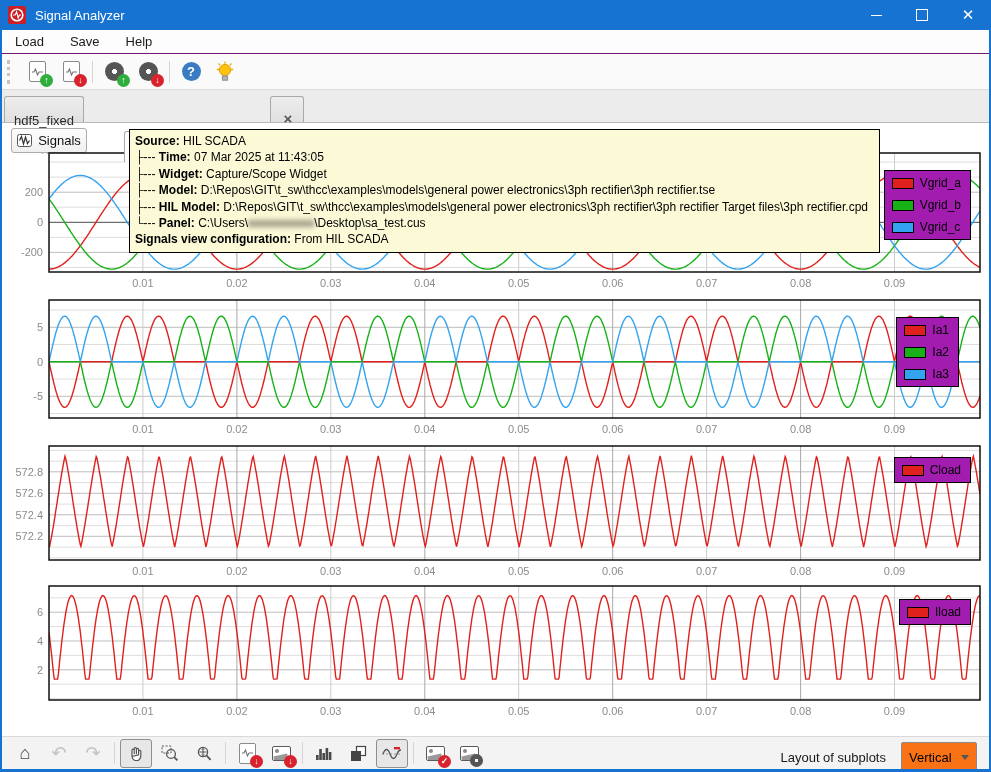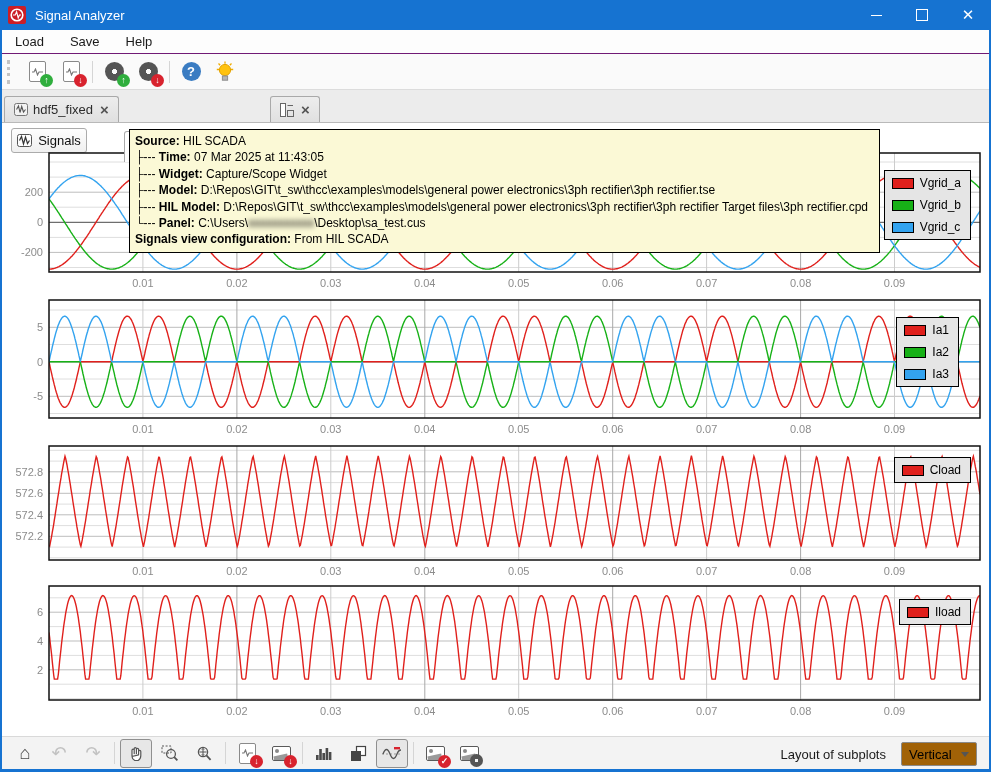--- a/index.html
+++ b/index.html
@@ -24,31 +24,31 @@
   .sep{width:1px;height:22px;background:#d5d5d5;margin:0 4px;}
   .badge{position:absolute;width:13px;height:13px;border-radius:50%;color:#fff;font-size:9px;line-height:13px;text-align:center;font-weight:bold;right:1px;bottom:0;}
   .badge.green{background:#2fae3d;} .badge.red{background:#d8232e;}
   .doc{width:15px;height:19px;background:#fff;border:1px solid #8a8a8a;border-radius:2px;display:flex;align-items:center;justify-content:center;}
   .gear{width:13px;height:13px;border:3px dotted #555;border-radius:50%;
         background:radial-gradient(circle at 50% 50%, #fafafa 0 2.5px, #555 2.5px);}
   .help-ic{width:19px;height:19px;border-radius:50%;background:#3a7cc2;color:#fff;font-weight:bold;font-size:13px;
         display:flex;align-items:center;justify-content:center;}
   
   .tabbar{position:absolute;left:0;top:90px;width:987px;height:32px;background:#ececec;border-bottom:1px solid #b9b9b9;}
-  .tab{position:absolute;box-sizing:border-box;display:flex;align-items:center;gap:5px;
+  .tab{position:absolute;box-sizing:border-box;display:flex;align-items:center;gap:16px;
        border:1px solid #a9a9a9;border-bottom:none;border-radius:3px 3px 0 0;
-       background:linear-gradient(#ededed,#e0e0e0);font-size:13px;color:#2c2c2c;padding:0 9px;}
+       background:linear-gradient(#ededed,#e0e0e0);font-size:13px;color:#2c2c2c;padding:0 9px;flex-direction:column;}
   .tab.active{background:#fff;color:#000;z-index:2;}
   .tab-close{font-size:15px;font-weight:bold;color:#555;line-height:12px;margin-left:2px;}
   
   .signals-btn{position:absolute;left:9px;top:128px;width:76px;height:25px;box-sizing:border-box;
        border:1px solid #ababab;border-radius:3px;background:linear-gradient(#fdfdfd,#f0f0f0);
        display:flex;align-items:center;justify-content:center;gap:6px;font-size:13px;color:#111;}
   #charts-layer{position:absolute;left:0;top:0;z-index:1;}
-  .legend{position:absolute;z-index:2;background:#e5e5e5;border:1px solid #000;padding:5px 9px 5px 7px;
+  .legend{position:absolute;z-index:2;background:#a21caf;border:1px solid #000;padding:5px 9px 5px 7px;
        display:flex;flex-direction:column;gap:8px;}
   .legend-item{display:flex;align-items:center;gap:6px;}
   .swatch{width:22px;height:11px;border:1px solid #000;box-sizing:border-box;}
   .legend-label{font-size:12px;color:#000;}
   
   .tooltip{position:absolute;left:127px;top:129px;width:751px;box-sizing:border-box;z-index:3;
        background:#fbf9d6;border:1px solid #000;padding:3px 6px 4px 5px;font-size:12px;color:#000;line-height:16.4px;white-space:nowrap;}
   .tooltip b{font-weight:bold;}
   .masked{filter:blur(2.5px);}
   
@@ -62,22 +62,22 @@
   .img-ic{width:17px;height:13px;border:1px solid #5a5a5a;border-radius:2px;position:relative;background:#fff;overflow:hidden;}
   .img-ic:before{content:"";position:absolute;left:2px;top:2px;width:4px;height:4px;border-radius:50%;background:#8a8a8a;}
   .img-ic:after{content:"";position:absolute;left:1px;bottom:-2px;width:14px;height:7px;background:#9a9a9a;transform:rotate(-12deg);}
   .bbadge{position:absolute;width:13px;height:13px;border-radius:50%;background:#d8232e;color:#fff;font-size:9px;
        line-height:13px;text-align:center;font-weight:bold;right:-1px;bottom:-1px;}
   .minigear{width:9px;height:9px;border:2.5px dotted #555;border-radius:50%;
        background:radial-gradient(circle at 50% 50%, #f3f3f3 0 1.5px, #555 1.5px);
        position:absolute;right:1px;bottom:0;}
   .layout-area{position:absolute;right:12px;top:742px;display:flex;align-items:center;gap:15px;z-index:4;}
   .layout-label{font-size:13px;color:#1a1a1a;}
-  .dropdown{width:76px;height:24px;box-sizing:border-box;border:1px solid #8a8a8a;border-radius:2px;background:#a16207;
-       display:flex;align-items:center;justify-content:space-between;padding:8px 7px;font-size:13px;color:#000;}
+  .dropdown{width:76px;height:24px;box-sizing:border-box;border:1px solid #8a8a8a;border-radius:2px;background:#f97316;
+       display:flex;align-items:center;justify-content:space-between;padding:14px 7px;font-size:13px;color:#000;}
   .caret{width:0;height:0;border-left:4px solid transparent;border-right:4px solid transparent;border-top:5px solid #555;}
 </style>
 </head>
 <body>
 
 <div id="window">
 
   <div class="titlebar">
     <svg class="appicon" viewBox="0 0 18 18">
       <rect x="0" y="0" width="18" height="18" rx="2" fill="#cb1e26"></rect>

